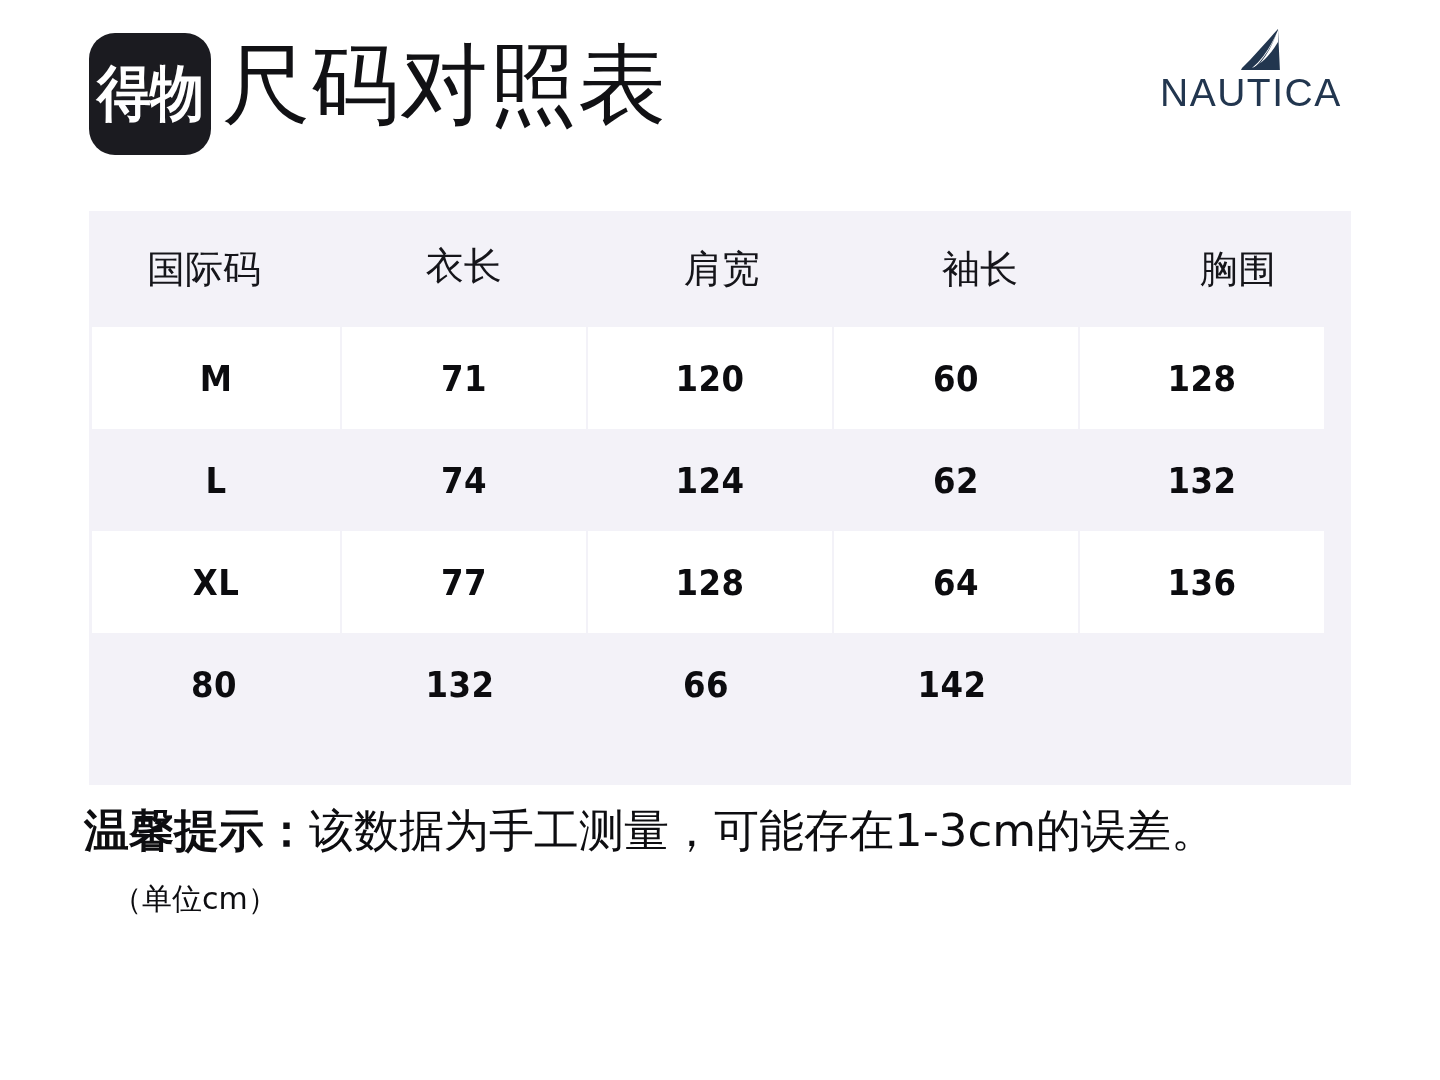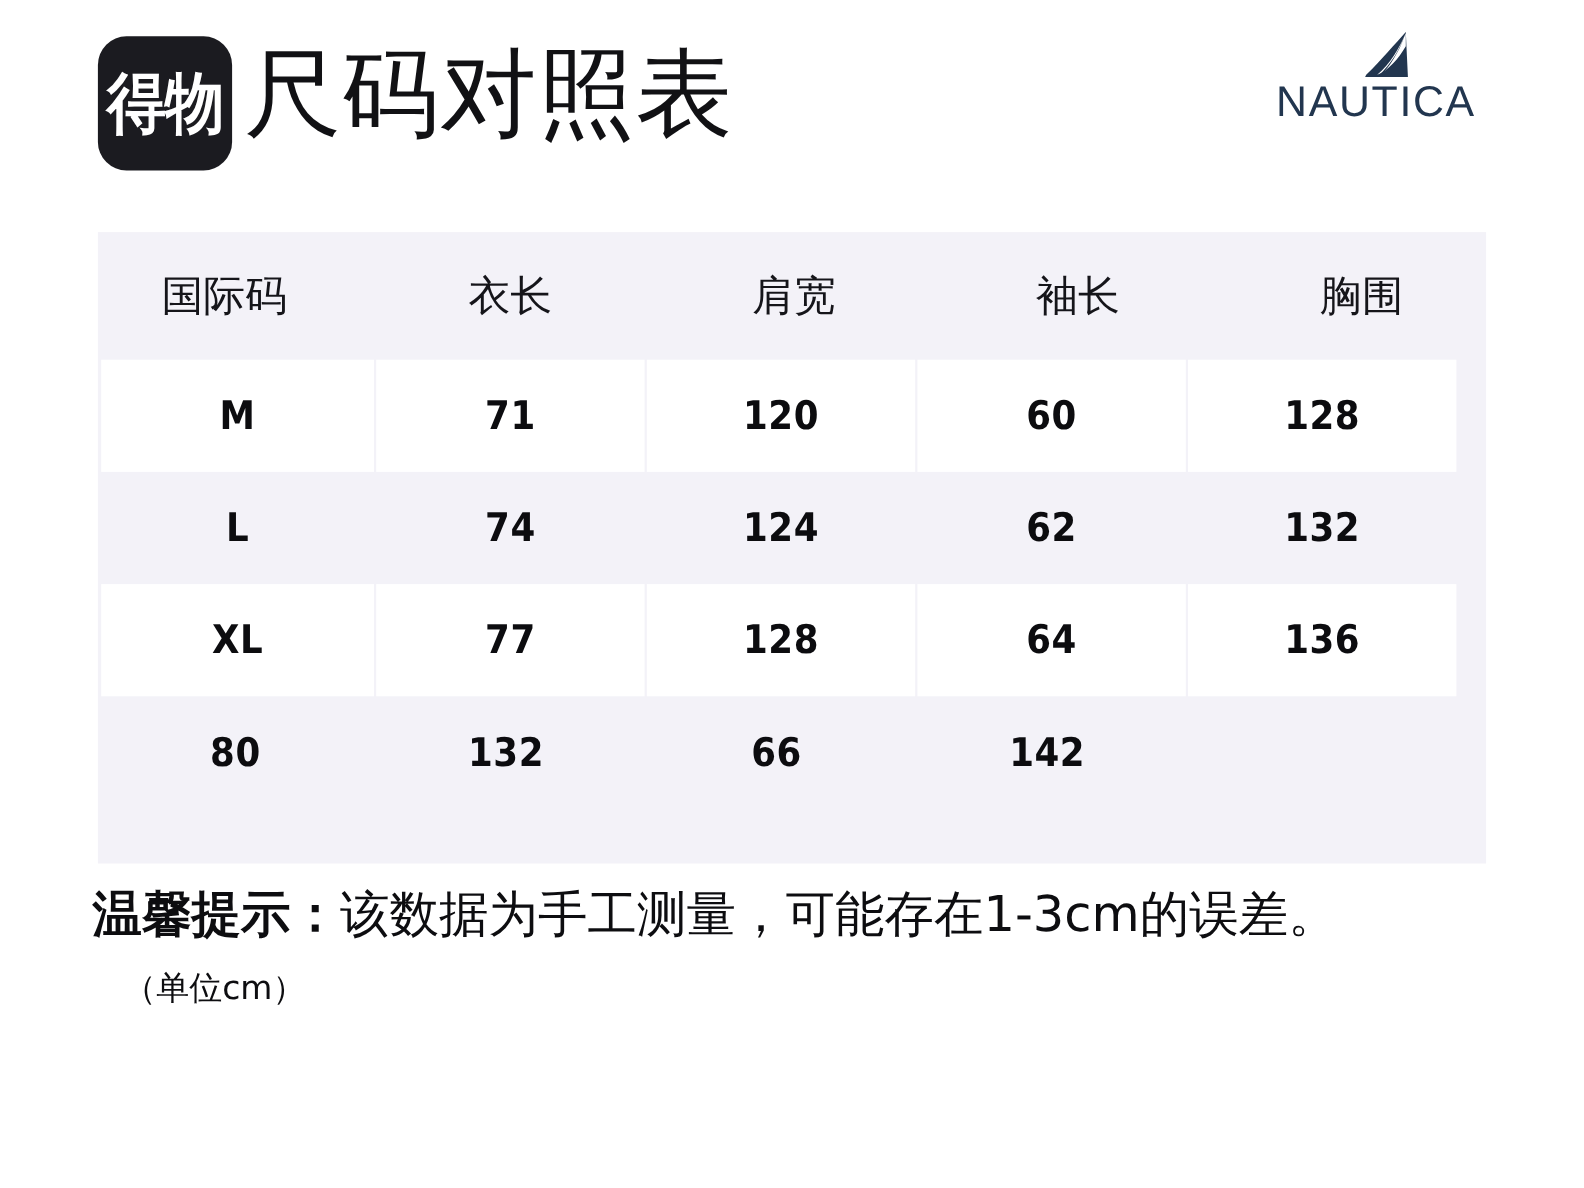--- a/index.html
+++ b/index.html
@@ -154,21 +154,21 @@
   }
 
   
   .cell.c0 { width: 248px; }
   .cell.c1 { width: 244px; }
   .cell.c2 { width: 244px; }
   .cell.c3 { width: 244px; }
   .cell.c4 { width: 244px; }
 
   .table-head .cell.c0 { width: 248px; }
-  .table-head .cell.c1 { width: 244px; }
+  .table-head .cell.c1 { width: 244px; font-family: Liberation Mono, monospace; }
   .table-head .cell.c2 { width: 244px; }
   .table-head .cell.c3 { width: 244px; }
   .table-head .cell.c4 { width: 244px; }
 
   
   .footnote {
     position: absolute;
     left: 84px;
     top: 800px;
     width: 1290px;

